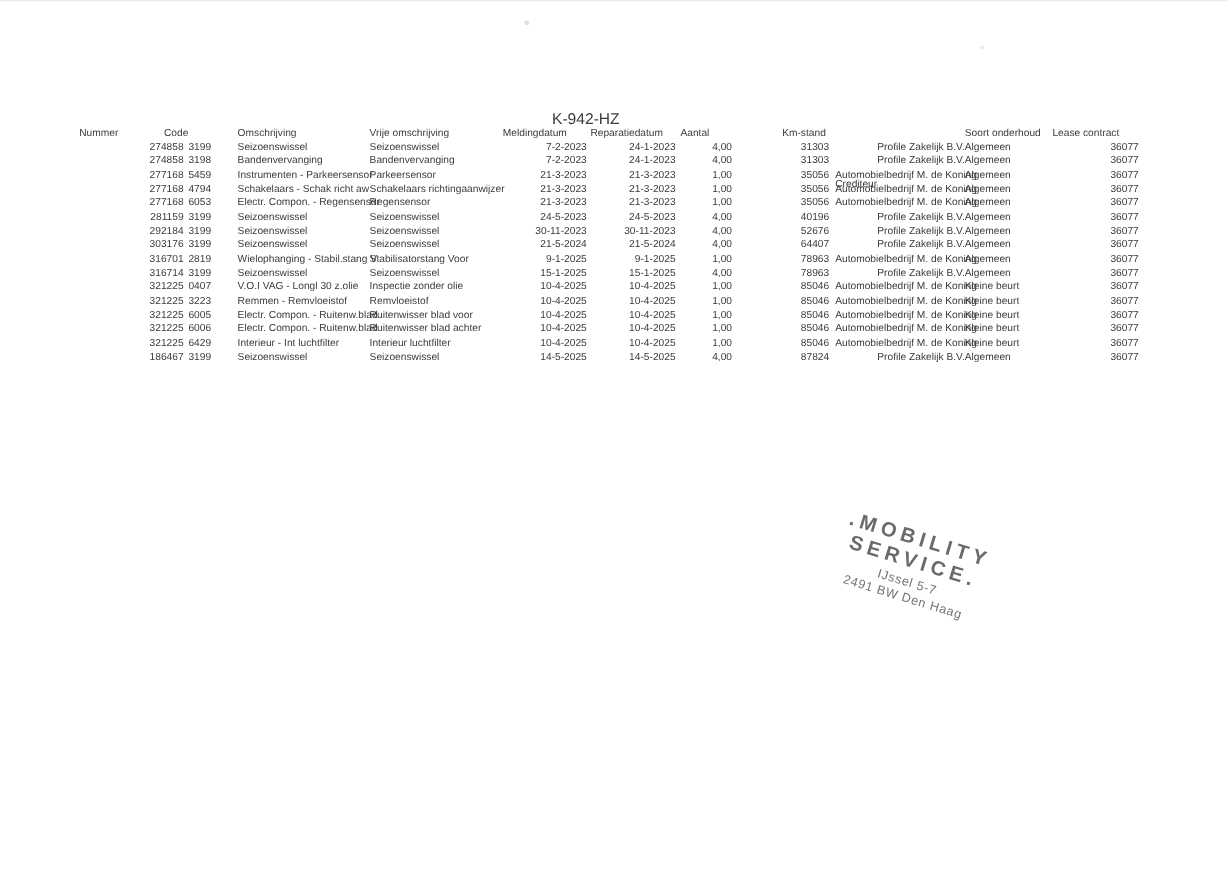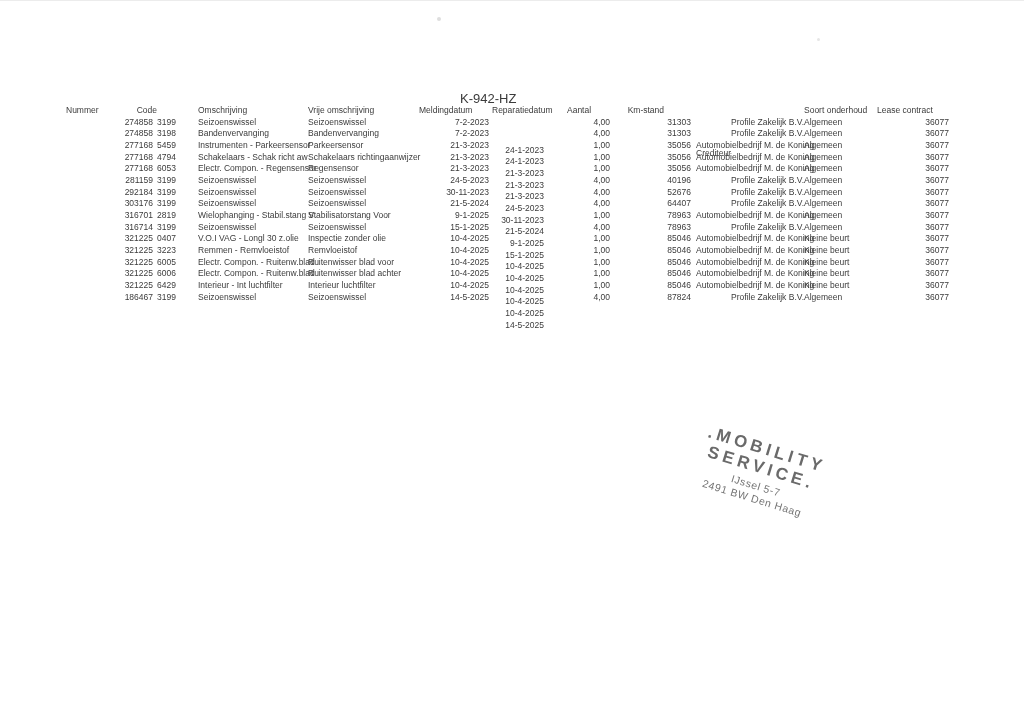--- a/index.html
+++ b/index.html
@@ -48,36 +48,36 @@
   }
   .hrow { top: 104px; color: #3b3b3b; }
   .cell { position: absolute; white-space: nowrap; overflow: visible; }
 
   
   .c-nummer { left: 95px;  width: 58px;  text-align: right; }
   .c-code   { left: 157px; width: 40px;  text-align: left; }
   .c-omsch  { left: 198px; width: 108px; text-align: left; }
   .c-vrije  { left: 308px; width: 110px; text-align: left; }
   .c-meld   { left: 419px; width: 70px;  text-align: right; }
-  .c-rep    { left: 475px; width: 69px;  text-align: right; margin-top: 28px; }
+  .c-rep    { left: 494px; width: 69px;  text-align: right; }
   .c-aantal { left: 574px; width: 36px;  text-align: right; }
   .c-km     { left: 644px; width: 47px;  text-align: right; }
   .c-cred   { left: 696px; width: 108px; text-align: right; }
   .c-soort  { left: 804px; width: 72px;  text-align: left; }
   .c-lease  { left: 887px; width: 62px;  text-align: right; }
 
   
   .h-nummer { left: 66px;  width: 58px;  text-align: left; }
   .h-code   { left: 119px; width: 38px;  text-align: right; }
   .h-omsch  { left: 198px; width: 108px; text-align: left; }
   .h-vrije  { left: 308px; width: 110px; text-align: left; }
   .h-meld   { left: 419px; width: 80px;  text-align: left; }
   .h-rep    { left: 492px; width: 80px;  text-align: left; }
   .h-aantal { left: 567px; width: 45px;  text-align: left; }
-  .h-km     { left: 614px; width: 50px;  text-align: right; }
+  .h-km     { left: 645px; width: 50px;  text-align: center; }
   .h-cred   { left: 696px; width: 108px; text-align: left; margin-top: 43px; }
   .h-soort  { left: 804px; width: 80px;  text-align: left; }
   .h-lease  { left: 877px; width: 75px;  text-align: left; }
 
   
   .stamp {
     position: absolute;
     left: 645px;
     top: 438px;
     width: 230px;

